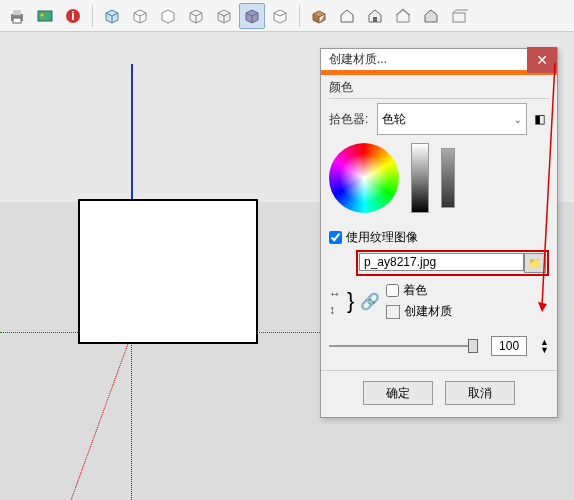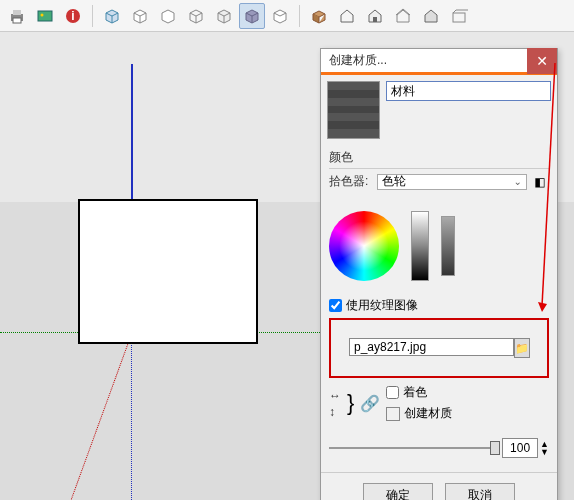--- a/index.html
+++ b/index.html
@@ -14,53 +14,53 @@
 .ground { position: absolute; top: 170px; left: 0; right: 0; bottom: 0; background: #dcdcdc; }
 
 .axis-blue { position: absolute; left: 131px; top: 32px; width: 2px; height: 270px; background: #2030c0; }
 .axis-blue-dotted { position: absolute; left: 131px; top: 302px; width: 1px; height: 200px; border-left: 1px dotted #2030c0; }
 .axis-green { position: absolute; left: 0; top: 300px; width: 330px; height: 1px; border-top: 1px dotted #008000; }
 .axis-red { position: absolute; left: 131px; top: 302px; width: 1px; height: 200px; border-left: 1px dotted #c00000; transform: rotate(20deg); transform-origin: top; }
 
 .cube { position: absolute; left: 78px; top: 167px; width: 180px; height: 145px; background: #fff; border: 2px solid #000; }
 
 .dialog { position: absolute; top: 48px; left: 320px; width: 238px; background: #f0f0f0; border: 1px solid #999; box-shadow: 2px 2px 6px rgba(0,0,0,0.2); }
-.dialog-title { height: 26px; background: #fff; display: flex; align-items: center; padding-left: 8px; border-bottom: 3px solid #f97316; justify-content: flex-end; }
+.dialog-title { height: 26px; background: #fff; display: flex; align-items: center; padding-left: 8px; border-bottom: 5px solid #f97316; justify-content: flex-end; }
 .dialog-title-text { flex: 1; color: #333; }
 .close-btn { width: 30px; height: 26px; background: #c0504d; color: #fff; display: flex; align-items: center; justify-content: center; font-size: 14px; cursor: pointer; }
 
 .preview-row { display: flex; padding: 6px; gap: 6px; align-items: flex-start; }
 .preview-box { width: 58px; height: 58px; border: 1px solid #999; background: linear-gradient(180deg, #555 0%, #555 14%, #444 14%, #444 28%, #555 28%, #555 42%, #444 42%, #444 56%, #555 56%, #555 70%, #444 70%, #444 84%, #555 84%, #555 100%); }
 .name-input { flex: 1; height: 20px; border: 1px solid #6080c0; padding: 2px 4px; background: #fff; }
 
 .section { padding: 4px 8px 8px 8px; }
 .section-label { font-weight: normal; color: #333; margin-bottom: 4px; display: block; border-bottom: 1px solid #ccc; padding-bottom: 2px; }
-.row { display: flex; align-items: center; gap: 4px; margin-bottom: 17px; }
+.row { display: flex; align-items: center; gap: 4px; margin-bottom: 4px; }
 .row-label { width: 44px; color: #333; }
-.select { flex: 1; height: 16px; border: 1px solid #aaa; background: #fff; padding: 0 4px; display: flex; align-items: center; justify-content: space-between; cursor: pointer; }
+.select { flex: 1; height: 32px; border: 1px solid #aaa; background: #fff; padding: 0 4px; display: flex; align-items: center; justify-content: space-between; cursor: pointer; }
 .chevron { font-size: 10px; color: #666; }
 
 .color-area { display: flex; gap: 12px; padding: 4px 0; }
 .color-wheel { width: 70px; height: 70px; border-radius: 50%; background: conic-gradient(red, yellow, lime, cyan, blue, magenta, red); position: relative; }
 .color-wheel::after { content: ''; position: absolute; top: 10px; left: 10px; right: 10px; bottom: 10px; border-radius: 50%; background: radial-gradient(circle, #fff 0%, transparent 70%); }
 .grad-bar { width: 18px; height: 70px; background: linear-gradient(180deg, #fff, #888, #000); border: 1px solid #999; }
 .grad-bar2 { width: 14px; height: 60px; background: linear-gradient(180deg, #aaa, #333); border: 1px solid #999; margin-top: 5px; }
 
 .tex-check { display: flex; align-items: center; gap: 4px; }
-.file-row { display: flex; margin-top: 4px; border: 2px solid #c00; padding: 18px; }
+.file-row { display: flex; margin-top: 4px; border: 2px solid #c00; padding: 1px; margin-left: 27px; }
 .file-input { flex: 1; height: 18px; border: 1px solid #888; background: #fff; padding: 0 4px; }
 .browse-btn { width: 22px; height: 20px; background: #ddd; border: 1px solid #888; display: flex; align-items: center; justify-content: center; cursor: pointer; font-size: 11px; }
 
 .size-grid { display: flex; align-items: center; gap: 6px; margin-top: 6px; }
 .size-col { display: flex; flex-direction: column; gap: 4px; }
 .dim-input { width: 70px; height: 18px; border: 1px solid #888; background: #fff; padding: 0 3px; }
 .link-icon { font-size: 16px; }
 .arrow-icon { font-size: 12px; color: #333; }
 
-.slider-row { display: flex; align-items: center; gap: 2px; margin-top: 4px; }
+.slider-row { display: flex; align-items: center; gap: 13px; margin-top: 4px; }
 .slider-track { flex: 1; height: 14px; position: relative; }
 .slider-line { position: absolute; top: 6px; left: 0; right: 0; height: 2px; background: #999; }
 .slider-thumb { position: absolute; right: 0; top: 0; width: 10px; height: 14px; background: #ddd; border: 1px solid #666; }
 .opacity-input { width: 36px; height: 20px; border: 1px solid #888; background: #fff; text-align: center; }
 
 .btn-row { display: flex; justify-content: center; gap: 12px; padding: 10px 0 12px 0; border-top: 1px solid #ccc; margin-top: 6px; }
 .dlg-btn { width: 70px; height: 24px; border: 1px solid #999; background: #e8e8e8; cursor: pointer; }
 
 .arrow-annot { position: absolute; top: 58px; left: 470px; pointer-events: none; }
 </style>
@@ -175,24 +175,20 @@
   <div class="axis-red"></div>
   <div class="cube"></div>
 </div>
 
 <div class="dialog">
   <div class="dialog-title">
     <span class="dialog-title-text">创建材质...</span>
     <div class="close-btn">✕</div>
   </div>
 
-  <div class="preview-row">
-    <div class="preview-box"></div>
-    <input class="name-input" value="材料" style="">
-  </div>
 
   <div class="section">
     <span class="section-label">颜色</span>
     <div class="row">
       <span class="row-label">拾色器:</span>
       <div class="select">
         <span>色轮</span>
         <span class="chevron">⌄</span>
       </div>
       <span style="width:18px;text-align:center">◧</span>

